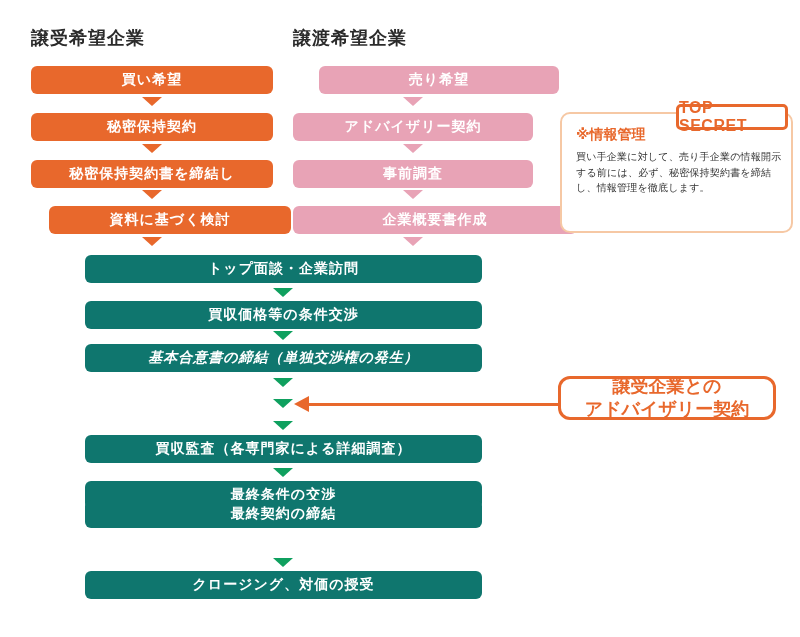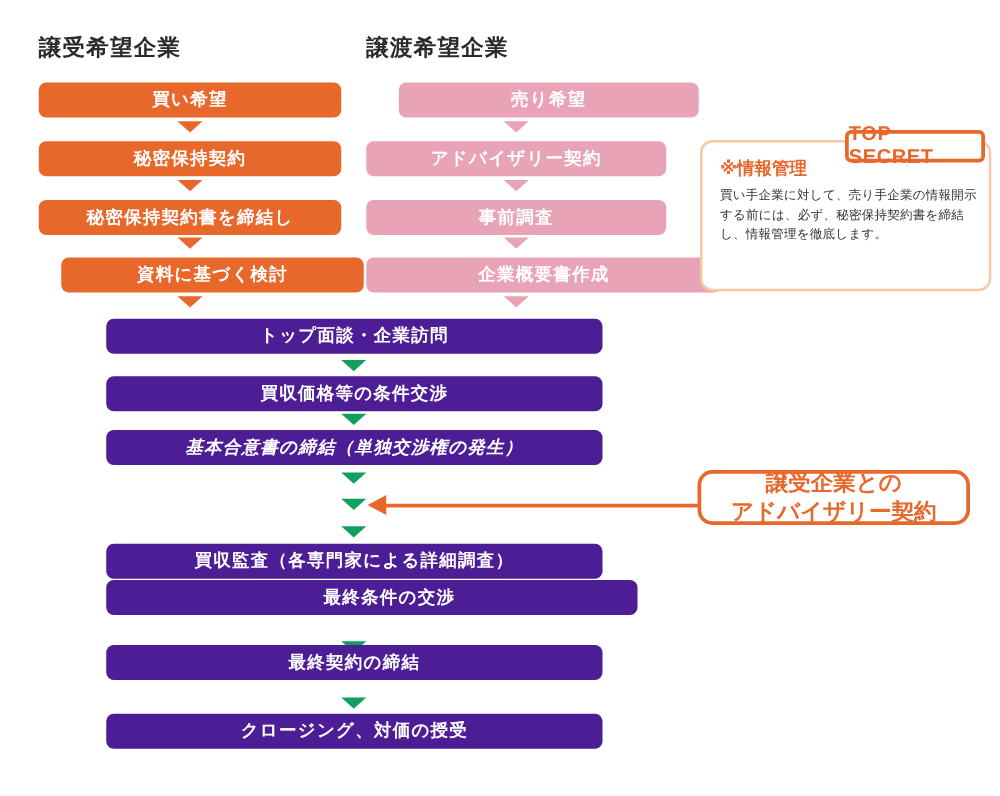--- a/index.html
+++ b/index.html
@@ -11,21 +11,21 @@
     position:absolute;font-size:18px;font-weight:bold;color:#2b2b2b;
     text-align:left;letter-spacing:1px;
   }
   .step-box{
     position:absolute;height:28px;border-radius:6px;color:#ffffff;
     font-weight:bold;font-size:14px;display:flex;align-items:center;
     justify-content:center;letter-spacing:1px;white-space:nowrap;
   }
   .orange-bg{background:#e8682c;}
   .pink-bg{background:#e8a3b6;}
-  .green-bg{background:#4c1d95;}
+  .green-bg{background:#0f766e;}
   .tri{
     position:absolute;width:0;height:0;
     border-left:10px solid transparent;border-right:10px solid transparent;
   }
   .tri.orange-t{border-top:9px solid #e8682c;}
   .tri.pink-t{border-top:9px solid #e8a3b6;}
   .tri.green-t{border-top:9px solid #0fa05f;}
   .note-box{
     position:absolute;left:560px;top:112px;width:233px;height:121px;
     background:#ffffff;border:2px solid #f6c8a4;border-radius:10px;
@@ -92,23 +92,23 @@
   <div class="step-box green-bg" style="left:85px;top:301px;width:397px;">買収価格等の条件交渉</div>
   <div class="tri green-t" style="left:273px;top:331px;"></div>
   <div class="step-box green-bg" style="left:85px;top:344px;width:397px;font-style:italic;">基本合意書の締結（単独交渉権の発生）</div>
 
   <div class="tri green-t" style="left:273px;top:378px;"></div>
   <div class="tri green-t" style="left:273px;top:399px;"></div>
   <div class="tri green-t" style="left:273px;top:421px;"></div>
 
   <div class="step-box green-bg" style="left:85px;top:435px;width:397px;">買収監査（各専門家による詳細調査）</div>
   <div class="tri green-t" style="left:273px;top:468px;"></div>
-  <div class="step-box green-bg" style="left:85px;top:464px;width:397px;padding-left:28px;">最終条件の交渉</div>
+  <div class="step-box green-bg" style="left:85px;top:481px;width:397px;">最終条件の交渉</div>
   <div class="tri green-t" style="left:273px;top:513px;"></div>
-  <div class="step-box green-bg" style="left:85px;top:516px;width:397px;">最終契約の締結</div>
+  <div class="step-box green-bg" style="left:85px;top:500px;width:397px;">最終契約の締結</div>
   <div class="tri green-t" style="left:273px;top:558px;"></div>
   <div class="step-box green-bg" style="left:85px;top:571px;width:397px;">クロージング、対価の授受</div>
 
   <div class="note-box">
     <p class="note-title">※情報管理</p>
     <p class="note-body">買い手企業に対して、売り手企業の情報開示する前には、必ず、秘密保持契約書を締結し、情報管理を徹底します。</p>
   </div>
   <div class="stamp">TOP SECRET</div>
 
   <div class="callout-line"></div>

